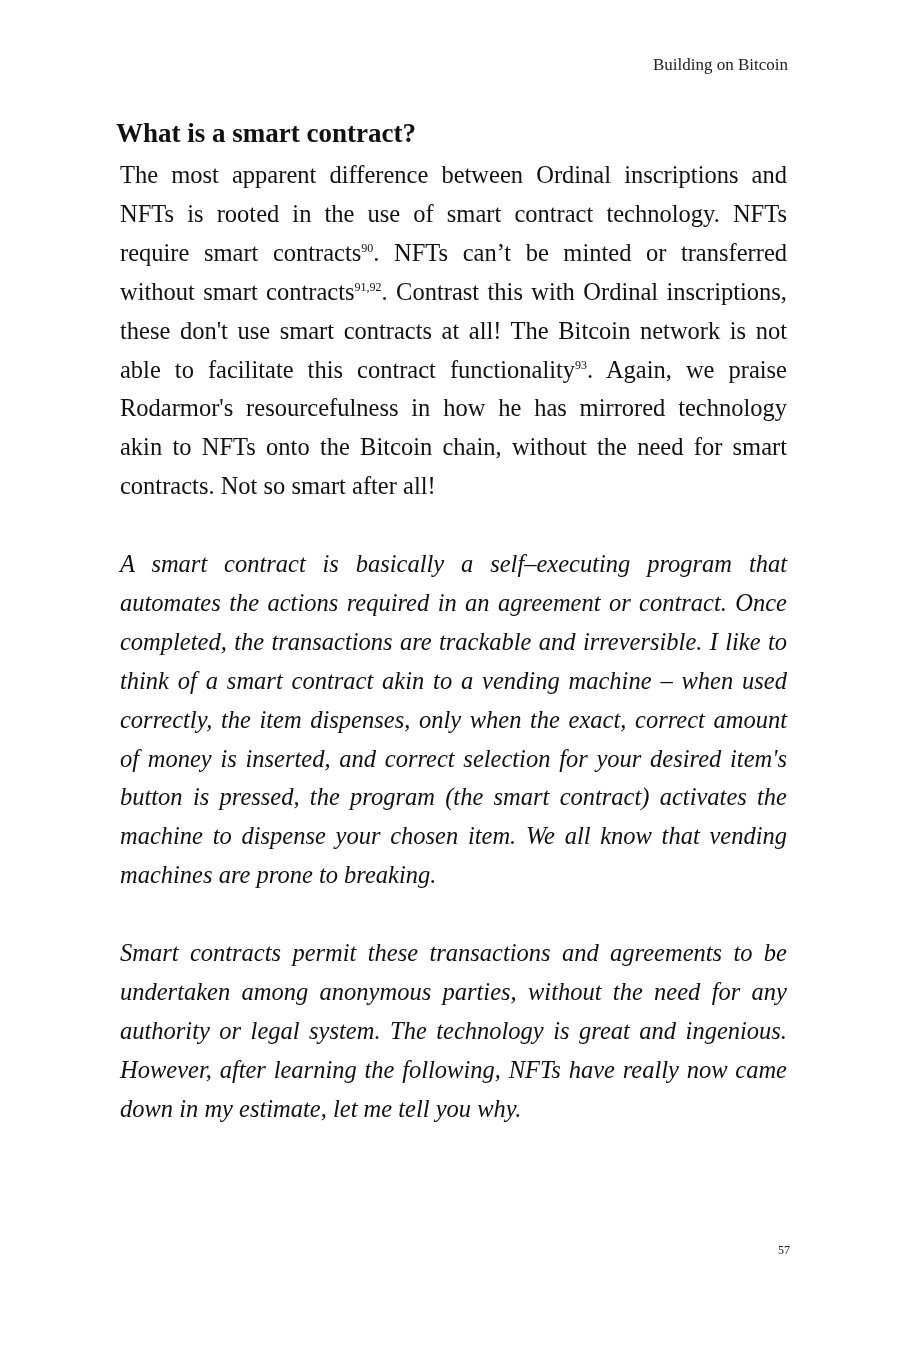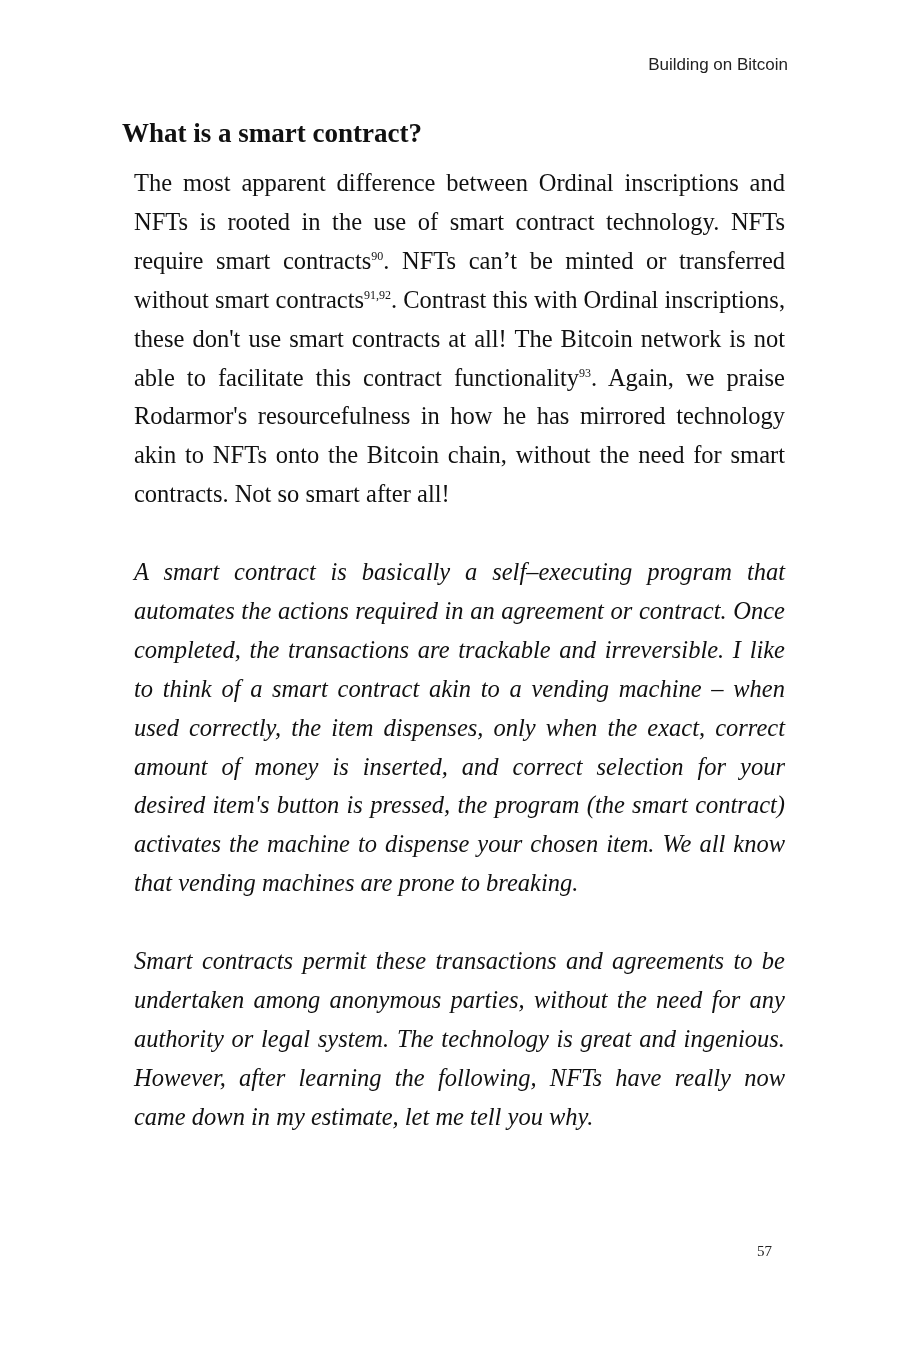--- a/index.html
+++ b/index.html
@@ -12,61 +12,61 @@
     height: 1350px;
     position: relative;
     overflow: hidden;
     font-family: "DejaVu Serif", "Liberation Serif", serif;
     color: #111111;
   }
   .running-header {
     position: absolute;
     top: 55px;
     right: 112px;
-    font-family: Liberation Sans, sans-serif;
+    font-family: Liberation Serif, serif;
     font-size: 17px;
     color: #222;
   }
   .content {
     position: absolute;
-    left: 122px;
+    left: 116px;
     top: 114px;
     width: 675px;
   }
   h1 {
     font-family: "Liberation Serif", serif;
     font-weight: bold;
     font-size: 27px;
     margin: 0 0 4px 0;
     line-height: 38px;
     color: #111;
   }
   p {
     font-family: "Liberation Serif", serif;
     font-size: 24.5px;
     line-height: 38.9px;
-    margin: 12px;
+    margin: 4px;
     text-align: justify;
     color: #111;
   }
   p + p {
     margin-top: 38.9px;
     font-style: italic;
   }
   sup {
     font-size: 12px;
     line-height: 0;
     vertical-align: super;
   }
   .page-number {
     position: absolute;
     top: 1243px;
-    right: 128px;
+    right: 110px;
     font-family: "Liberation Serif", serif;
-    font-size: 15px;
+    font-size: 12px;
     color: #222;
   }
 </style>
 </head>
 <body>
 
 <div class="running-header">Building on Bitcoin</div>
 
 <div class="content">
   <h1>What is a smart contract?</h1>

